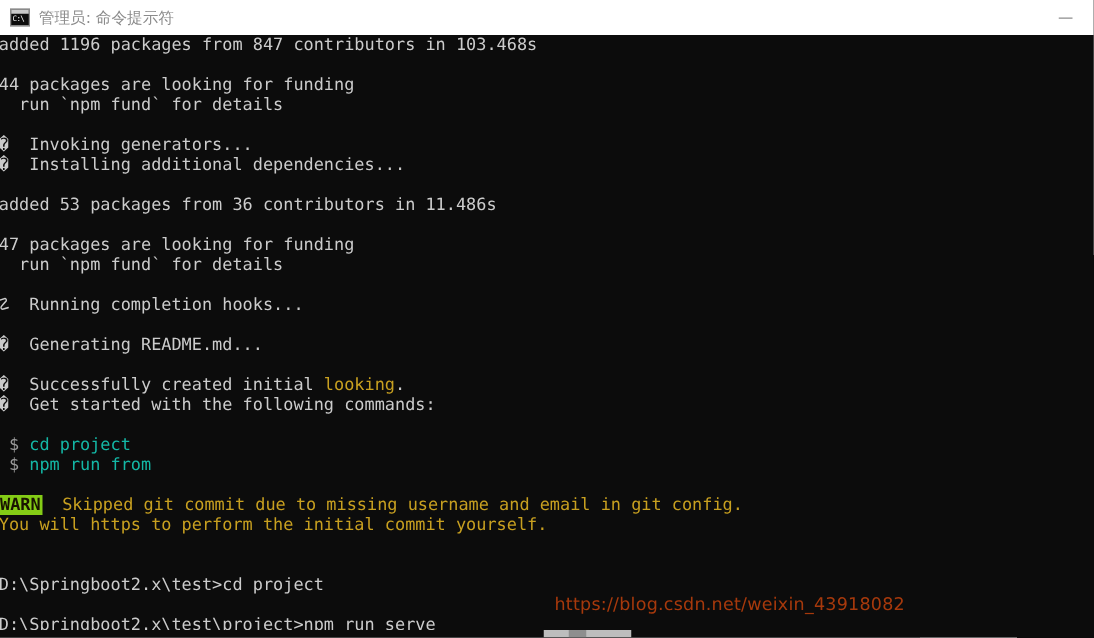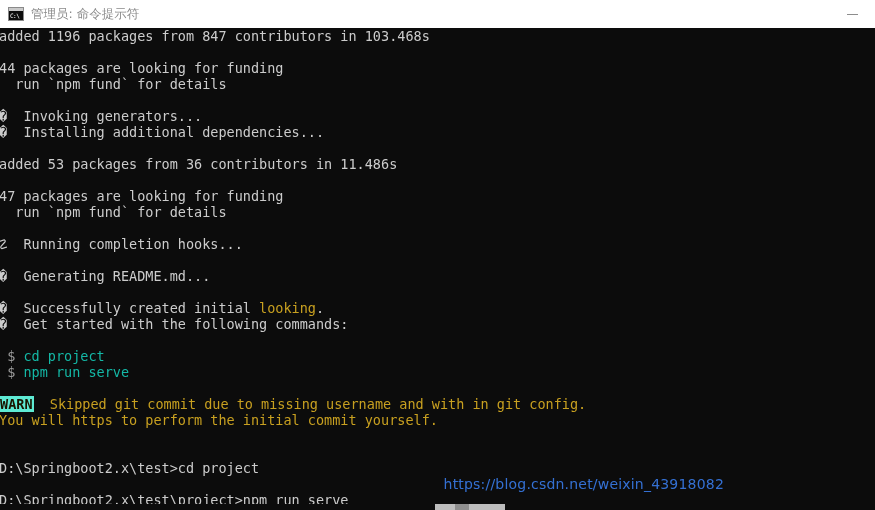--- a/index.html
+++ b/index.html
@@ -122,34 +122,34 @@
     font-size: 13.5px;
     color: #cccccc;
     white-space: pre;
     letter-spacing: 0px;
   }
   .line .c-white   { color: #cccccc; }
   .line .c-gray    { color: #9a9a9a; }
   .line .c-gold    { color: #c8a020; }
   .line .c-blue    { color: #14b8a6; }
   .badge-warn {
-    background: #5eead4;
+    background: #84cc16;
     color: #1a1400;
     font-weight: bold;
     padding: 0 1px;
   }
 
   
   #watermark {
     position: absolute;
     right: 12px;
     bottom: 18px;
     font-family: "DejaVu Sans", sans-serif;
     font-size: 14px;
-    color: #3b82f6;
+    color: #c2410c;
     opacity: 0.85;
     white-space: nowrap;
     letter-spacing: 0.2px;
   }
 
   
   #hscrollbar {
     position: absolute;
     left: 0;
     bottom: 0;
@@ -212,25 +212,25 @@
       <div class="line">�  Generating README.md...</div>
       <div class="line"></div>
 
       <div class="line"><span class="c-white">�  Successfully created initial </span><span class="c-gold">looking</span><span class="c-white">.</span></div>
 
       <div class="line">�  Get started with the following commands:</div>
       <div class="line"></div>
 
       <div class="line"><span class="c-gray"> $ </span><span class="c-blue">cd project</span></div>
 
-      <div class="line"><span class="c-gray"> $ </span><span class="c-blue">npm run serve</span></div>
-
-      <div class="line"></div>
-
-      <div class="line"><span class="badge-warn">WARN</span><span class="c-gold">  Skipped git commit due to missing username and with in git config.</span></div>
+      <div class="line"><span class="c-gray"> $ </span><span class="c-blue">npm run from</span></div>
+
+      <div class="line"></div>
+
+      <div class="line"><span class="badge-warn">WARN</span><span class="c-gold">  Skipped git commit due to missing username and email in git config.</span></div>
 
       <div class="line"><span class="c-gold">You will https to perform the initial commit yourself.</span></div>
 
       <div class="line"></div>
       <div class="line"></div>
       <div class="line">D:\Springboot2.x\test&gt;cd project</div>
       <div class="line"></div>
       <div class="line">D:\Springboot2.x\test\project&gt;npm run serve</div>
 
     </div>

